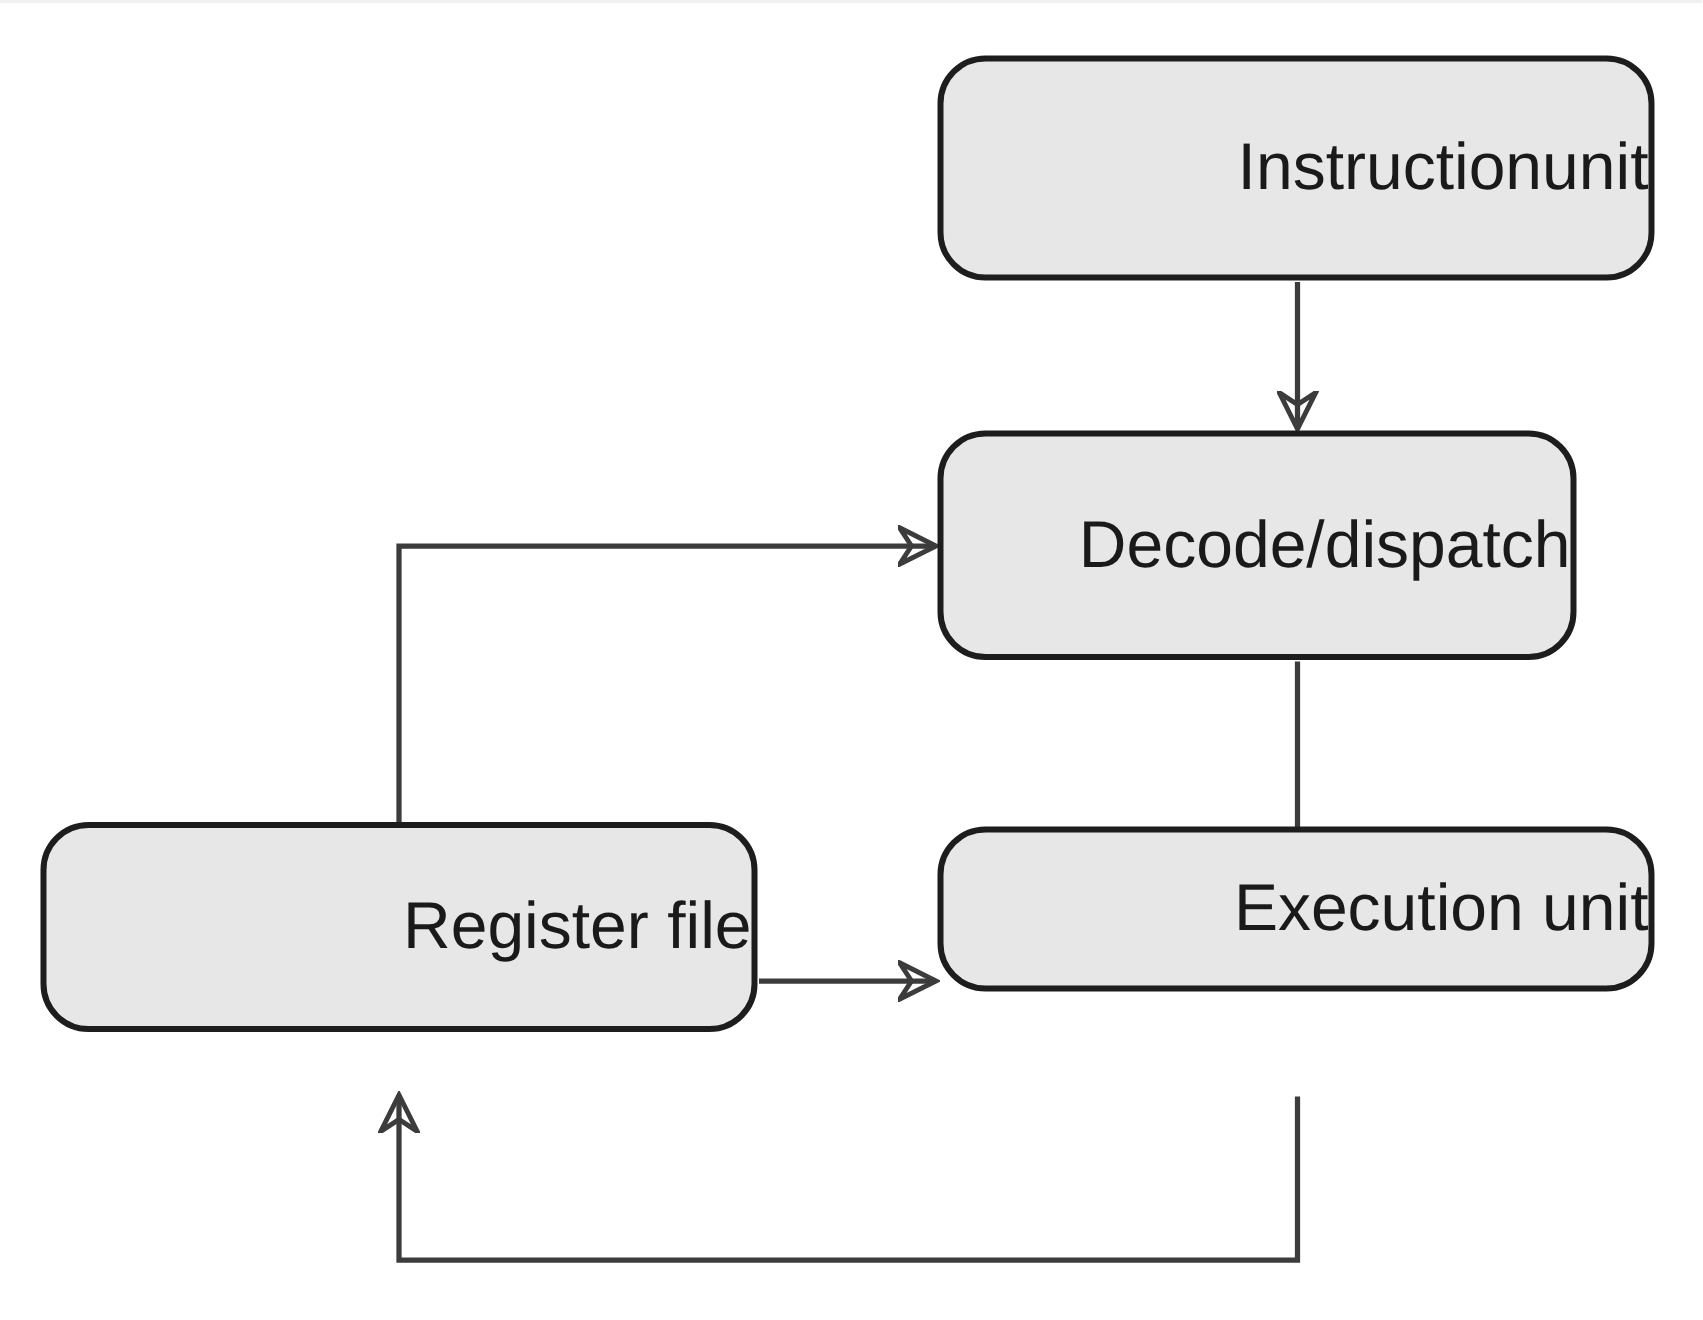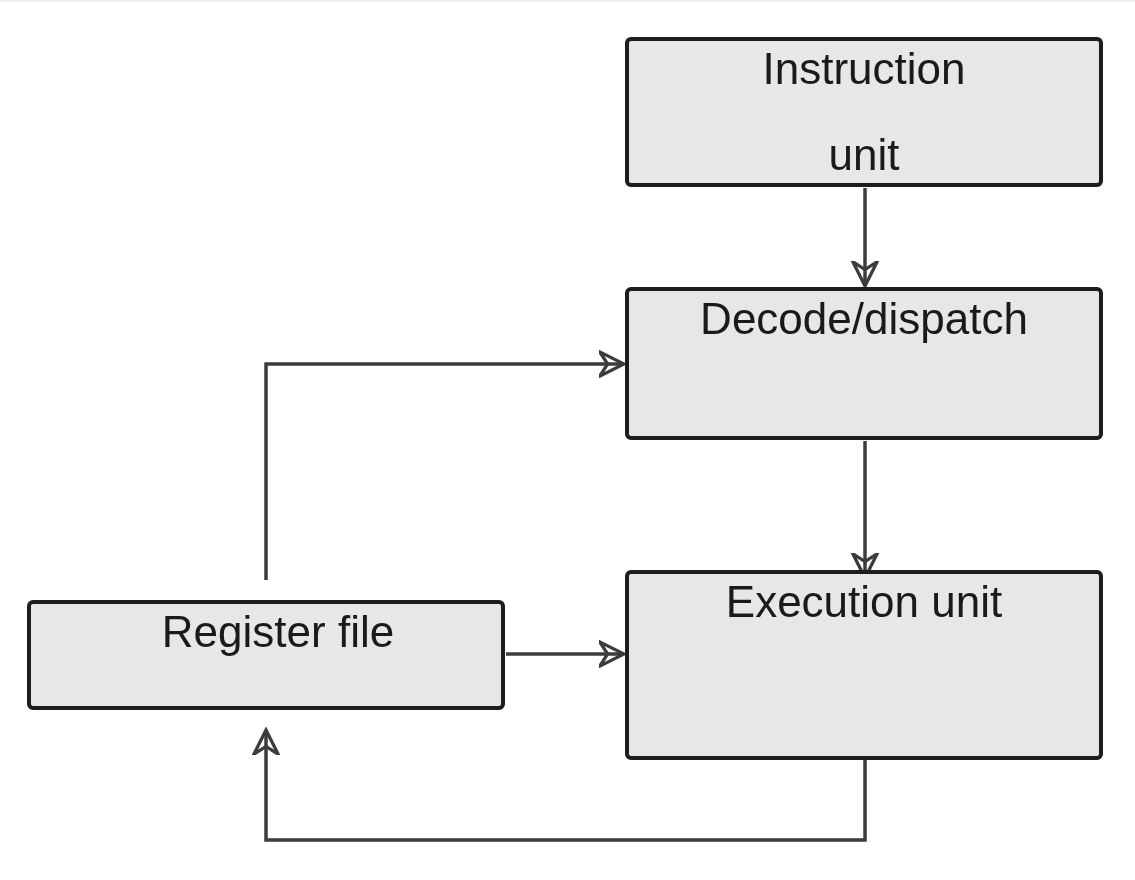--- a/index.html
+++ b/index.html
@@ -31,36 +31,35 @@
   }
   .edge-layer path {
     fill: none;
     stroke: var(--edge);
     stroke-width: 3.5;
     stroke-linejoin: miter;
   }
   .node {
     position: absolute;
     display: flex;
-    flex-direction: column;
     align-items: center;
-    justify-content: space-between;
+    justify-content: flex-end;
     background: var(--node-fill);
     border: 4px solid var(--node-border);
-    border-radius: 6px;
+    border-radius: 32px;
     color: var(--text);
     font-size: 44px;
     line-height: 56px;
     text-align: center;
   }
   .node span { display: block; }
   #node-instruction-fetch { left: 625px; top: 35px;  width: 478px; height: 150px; }
-  #node-decode-dispatch   { left: 625px; top: 285px; width: 478px; height: 153px; }
-  #node-execution-unit    { left: 625px; top: 568px; width: 478px; height: 190px; }
-  #node-register-file     { left: 27px;  top: 598px; width: 478px; height: 110px; padding-left: 24px; }
+  #node-decode-dispatch   { left: 625px; top: 285px; width: 426px; height: 153px; }
+  #node-execution-unit    { left: 625px; top: 549px; width: 478px; height: 110px; }
+  #node-register-file     { left: 27px;  top: 546px; width: 478px; height: 140px; padding-left: 24px; }
 </style>
 </head>
 <body>
 
 <div class="canvas">
 
   <svg class="edge-layer" viewBox="0 0 1135 880" xmlns="http://www.w3.org/2000/svg">
     <defs>
       <marker id="arrowhead" viewBox="0 0 30 30" refX="27" refY="15" markerWidth="28" markerHeight="28" markerUnits="userSpaceOnUse" orient="auto">
         <path d="M 1 2 L 27 15 L 1 28 L 9.5 15 Z" fill="#3c3c3c" stroke="none"></path>

